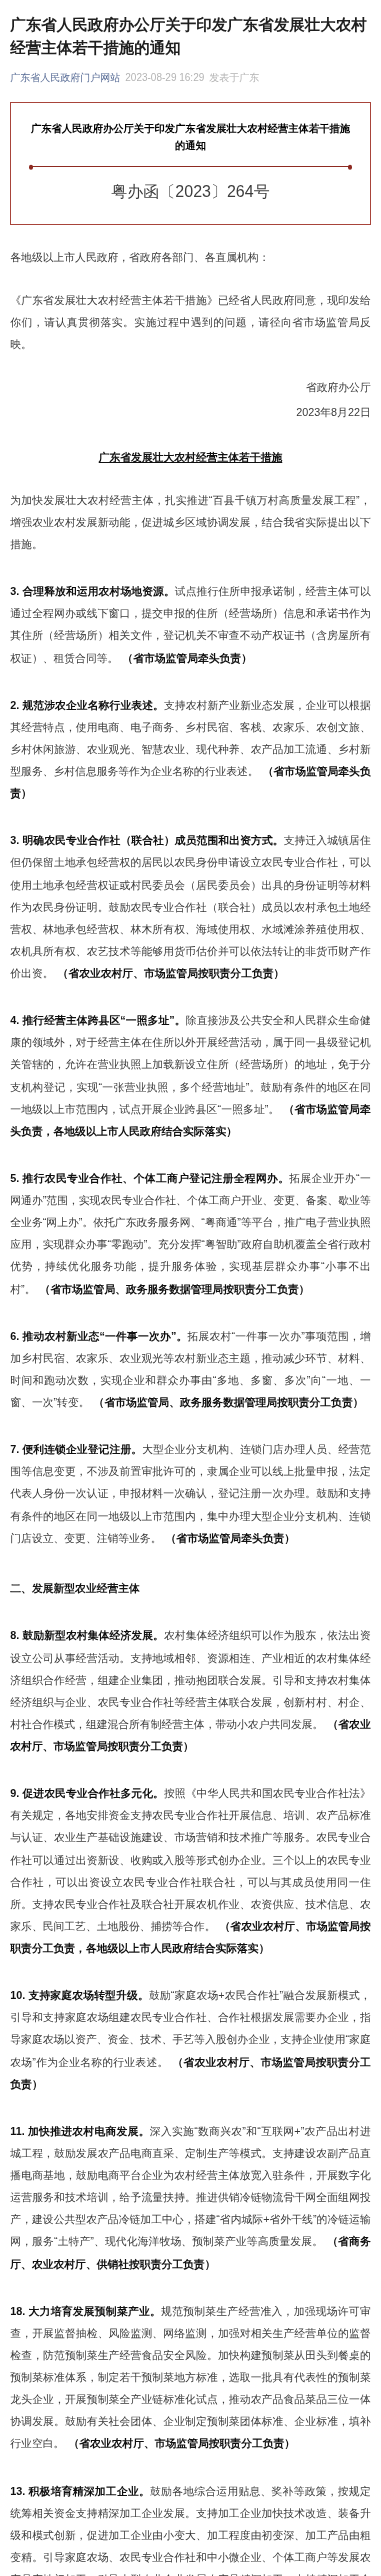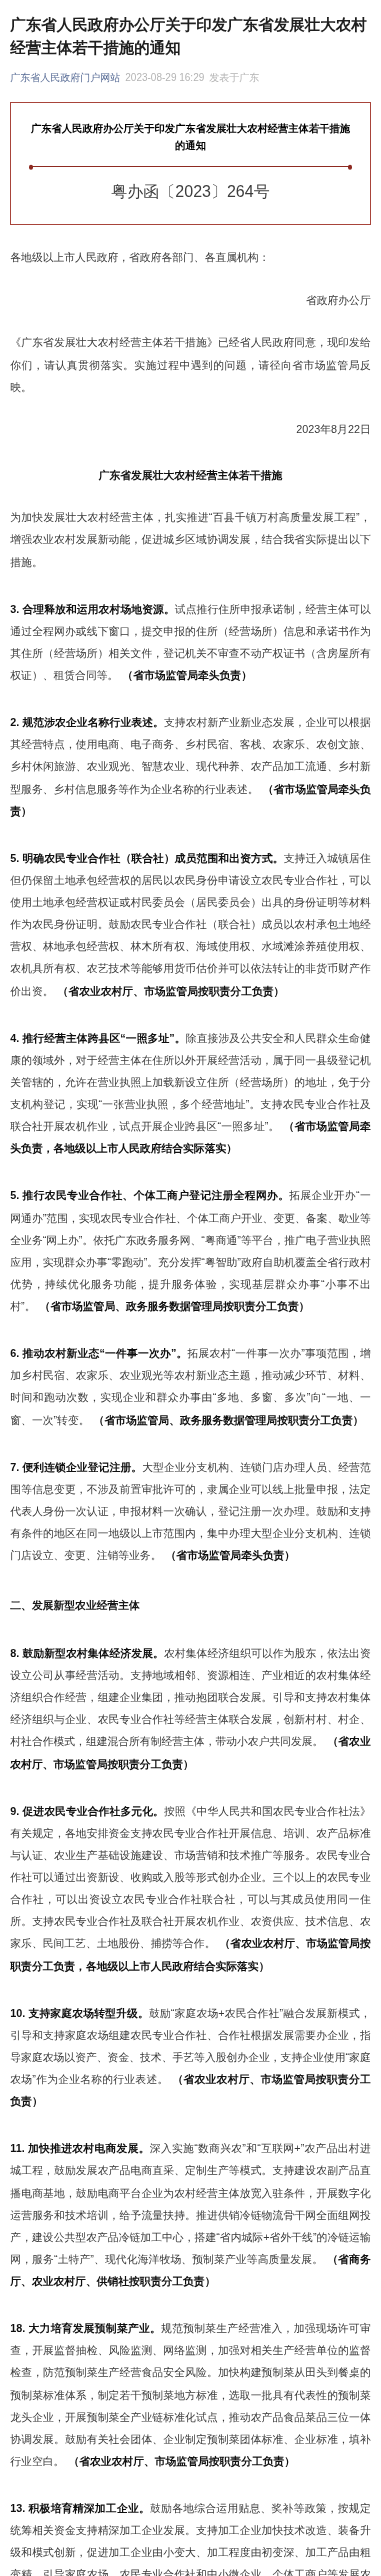--- a/index.html
+++ b/index.html
@@ -13,21 +13,21 @@
   .doc-box-title{text-align:center;font-weight:700;font-size:10.3px;color:#000;line-height:1.6;}
   .doc-divider{position:relative;height:1px;background:#8e2a21;margin:12.4px 2.1px 14.4px 2.1px;}
   .doc-divider::before,.doc-divider::after{content:"";position:absolute;top:50%;transform:translateY(-50%);width:4.6px;height:4.6px;border-radius:50%;background:#8e2a21;}
   .doc-divider::before{left:-1px;}
   .doc-divider::after{right:-1px;}
   .doc-number{text-align:center;font-size:16px;color:#3d3d3d;}
   
   .para{font-size:10.8px;line-height:2.05;text-align:justify;margin:20.6px 0;color:#383838;word-break:break-all;}
   .para.right{text-align:right;margin:17.5px 0 0 0;}
   .para.right.date{margin:3.1px 0 23px 0;text-align:right;}
-  .para.center{text-align:center;font-weight:700;color:#111;}
+  .para.center{text-align:center;font-weight:700;color:#111;text-decoration:underline;}
   .section-heading{font-size:10.8px;line-height:2.0;font-weight:700;color:#161616;margin:29px 0 23px 0;}
   .item{font-size:10.8px;line-height:2.05;text-align:justify;margin:25px 0;color:#383838;word-break:break-all;}
   .item .lead,.item .resp{font-weight:700;color:#0f0f0f;}
   .item .resp{margin-left:4.1px;}
 </style>
 </head>
 <body>
 
 <div class="article">
 
@@ -39,37 +39,37 @@
     <span>发表于广东</span>
   </div>
 
   <div class="doc-box" style="border-color: rgb(168, 68, 58);">
     <div class="doc-box-title">广东省人民政府办公厅关于印发广东省发展壮大农村经营主体若干措施的通知</div>
     <div class="doc-divider"></div>
     <div class="doc-number">粤办函〔2023〕264号</div>
   </div>
 
   <p class="para">各地级以上市人民政府，省政府各部门、各直属机构：</p>
+  <p class="para">《广东省发展壮大农村经营主体若干措施》已经省人民政府同意，现印发给你们，请认真贯彻落实。实施过程中遇到的问题，请径向省市场监管局反映。</p>
   <p class="para right">省政府办公厅</p>
-  <p class="para">《广东省发展壮大农村经营主体若干措施》已经省人民政府同意，现印发给你们，请认真贯彻落实。实施过程中遇到的问题，请径向省市场监管局反映。</p>
   <p class="para right date">2023年8月22日</p>
 
   <p class="para center">广东省发展壮大农村经营主体若干措施</p>
   <p class="para">为加快发展壮大农村经营主体，扎实推进“百县千镇万村高质量发展工程”，增强农业农村发展新动能，促进城乡区域协调发展，结合我省实际提出以下措施。</p>
 
   <div>
   <div>
     <div>
   <p class="item"><span class="lead">3. 合理释放和运用农村场地资源。</span><span>试点推行住所申报承诺制，经营主体可以通过全程网办或线下窗口，提交申报的住所（经营场所）信息和承诺书作为其住所（经营场所）相关文件，登记机关不审查不动产权证书（含房屋所有权证）、租赁合同等。</span><span class="resp">（省市场监管局牵头负责）</span></p>
 
   <p class="item"><span class="lead">2. 规范涉农企业名称行业表述。</span><span>支持农村新产业新业态发展，企业可以根据其经营特点，使用电商、电子商务、乡村民宿、客栈、农家乐、农创文旅、乡村休闲旅游、农业观光、智慧农业、现代种养、农产品加工流通、乡村新型服务、乡村信息服务等作为企业名称的行业表述。</span><span class="resp">（省市场监管局牵头负责）</span></p>
 
-  <p class="item"><span class="lead">5. 明确农民专业合作社（联合社）成员范围和出资方式。</span><span>支持迁入城镇居住但仍保留土地承包经营权的居民以农民身份申请设立农民专业合作社，可以使用土地承包经营权证或村民委员会（居民委员会）出具的身份证明等材料作为农民身份证明。鼓励农民专业合作社（联合社）成员以农村承包土地经营权、林地承包经营权、林木所有权、海域使用权、水域滩涂养殖使用权、农机具所有权、农艺技术等能够用货币估价并可以依法转让的非货币财产作价出资。</span><span class="resp">（省农业农村厅、市场监管局按职责分工负责）</span></p>
+  <p class="item"><span class="lead">3. 明确农民专业合作社（联合社）成员范围和出资方式。</span><span>支持迁入城镇居住但仍保留土地承包经营权的居民以农民身份申请设立农民专业合作社，可以使用土地承包经营权证或村民委员会（居民委员会）出具的身份证明等材料作为农民身份证明。鼓励农民专业合作社（联合社）成员以农村承包土地经营权、林地承包经营权、林木所有权、海域使用权、水域滩涂养殖使用权、农机具所有权、农艺技术等能够用货币估价并可以依法转让的非货币财产作价出资。</span><span class="resp">（省农业农村厅、市场监管局按职责分工负责）</span></p>
 
-  <p class="item"><span class="lead">4. 推行经营主体跨县区“一照多址”。</span><span>除直接涉及公共安全和人民群众生命健康的领域外，对于经营主体在住所以外开展经营活动，属于同一县级登记机关管辖的，允许在营业执照上加载新设立住所（经营场所）的地址，免于分支机构登记，实现“一张营业执照，多个经营地址”。支持农民专业合作社及联合社开展农机作业，试点开展企业跨县区“一照多址”。</span><span class="resp">（省市场监管局牵头负责，各地级以上市人民政府结合实际落实）</span></p>
+  <p class="item"><span class="lead">4. 推行经营主体跨县区“一照多址”。</span><span>除直接涉及公共安全和人民群众生命健康的领域外，对于经营主体在住所以外开展经营活动，属于同一县级登记机关管辖的，允许在营业执照上加载新设立住所（经营场所）的地址，免于分支机构登记，实现“一张营业执照，多个经营地址”。鼓励有条件的地区在同一地级以上市范围内，试点开展企业跨县区“一照多址”。</span><span class="resp">（省市场监管局牵头负责，各地级以上市人民政府结合实际落实）</span></p>
 
   <p class="item"><span class="lead">5. 推行农民专业合作社、个体工商户登记注册全程网办。</span><span>拓展企业开办“一网通办”范围，实现农民专业合作社、个体工商户开业、变更、备案、歇业等全业务“网上办”。依托广东政务服务网、“粤商通”等平台，推广电子营业执照应用，实现群众办事“零跑动”。充分发挥“粤智助”政府自助机覆盖全省行政村优势，持续优化服务功能，提升服务体验，实现基层群众办事“小事不出村”。</span><span class="resp">（省市场监管局、政务服务数据管理局按职责分工负责）</span></p>
 
   <p class="item"><span class="lead">6. 推动农村新业态“一件事一次办”。</span><span>拓展农村“一件事一次办”事项范围，增加乡村民宿、农家乐、农业观光等农村新业态主题，推动减少环节、材料、时间和跑动次数，实现企业和群众办事由“多地、多窗、多次”向“一地、一窗、一次”转变。</span><span class="resp">（省市场监管局、政务服务数据管理局按职责分工负责）</span></p>
 
   <p class="item"><span class="lead">7. 便利连锁企业登记注册。</span><span>大型企业分支机构、连锁门店办理人员、经营范围等信息变更，不涉及前置审批许可的，隶属企业可以线上批量申报，法定代表人身份一次认证，申报材料一次确认，登记注册一次办理。鼓励和支持有条件的地区在同一地级以上市范围内，集中办理大型企业分支机构、连锁门店设立、变更、注销等业务。</span><span class="resp">（省市场监管局牵头负责）</span></p>
 </div>
   </div>
 
   <div>

